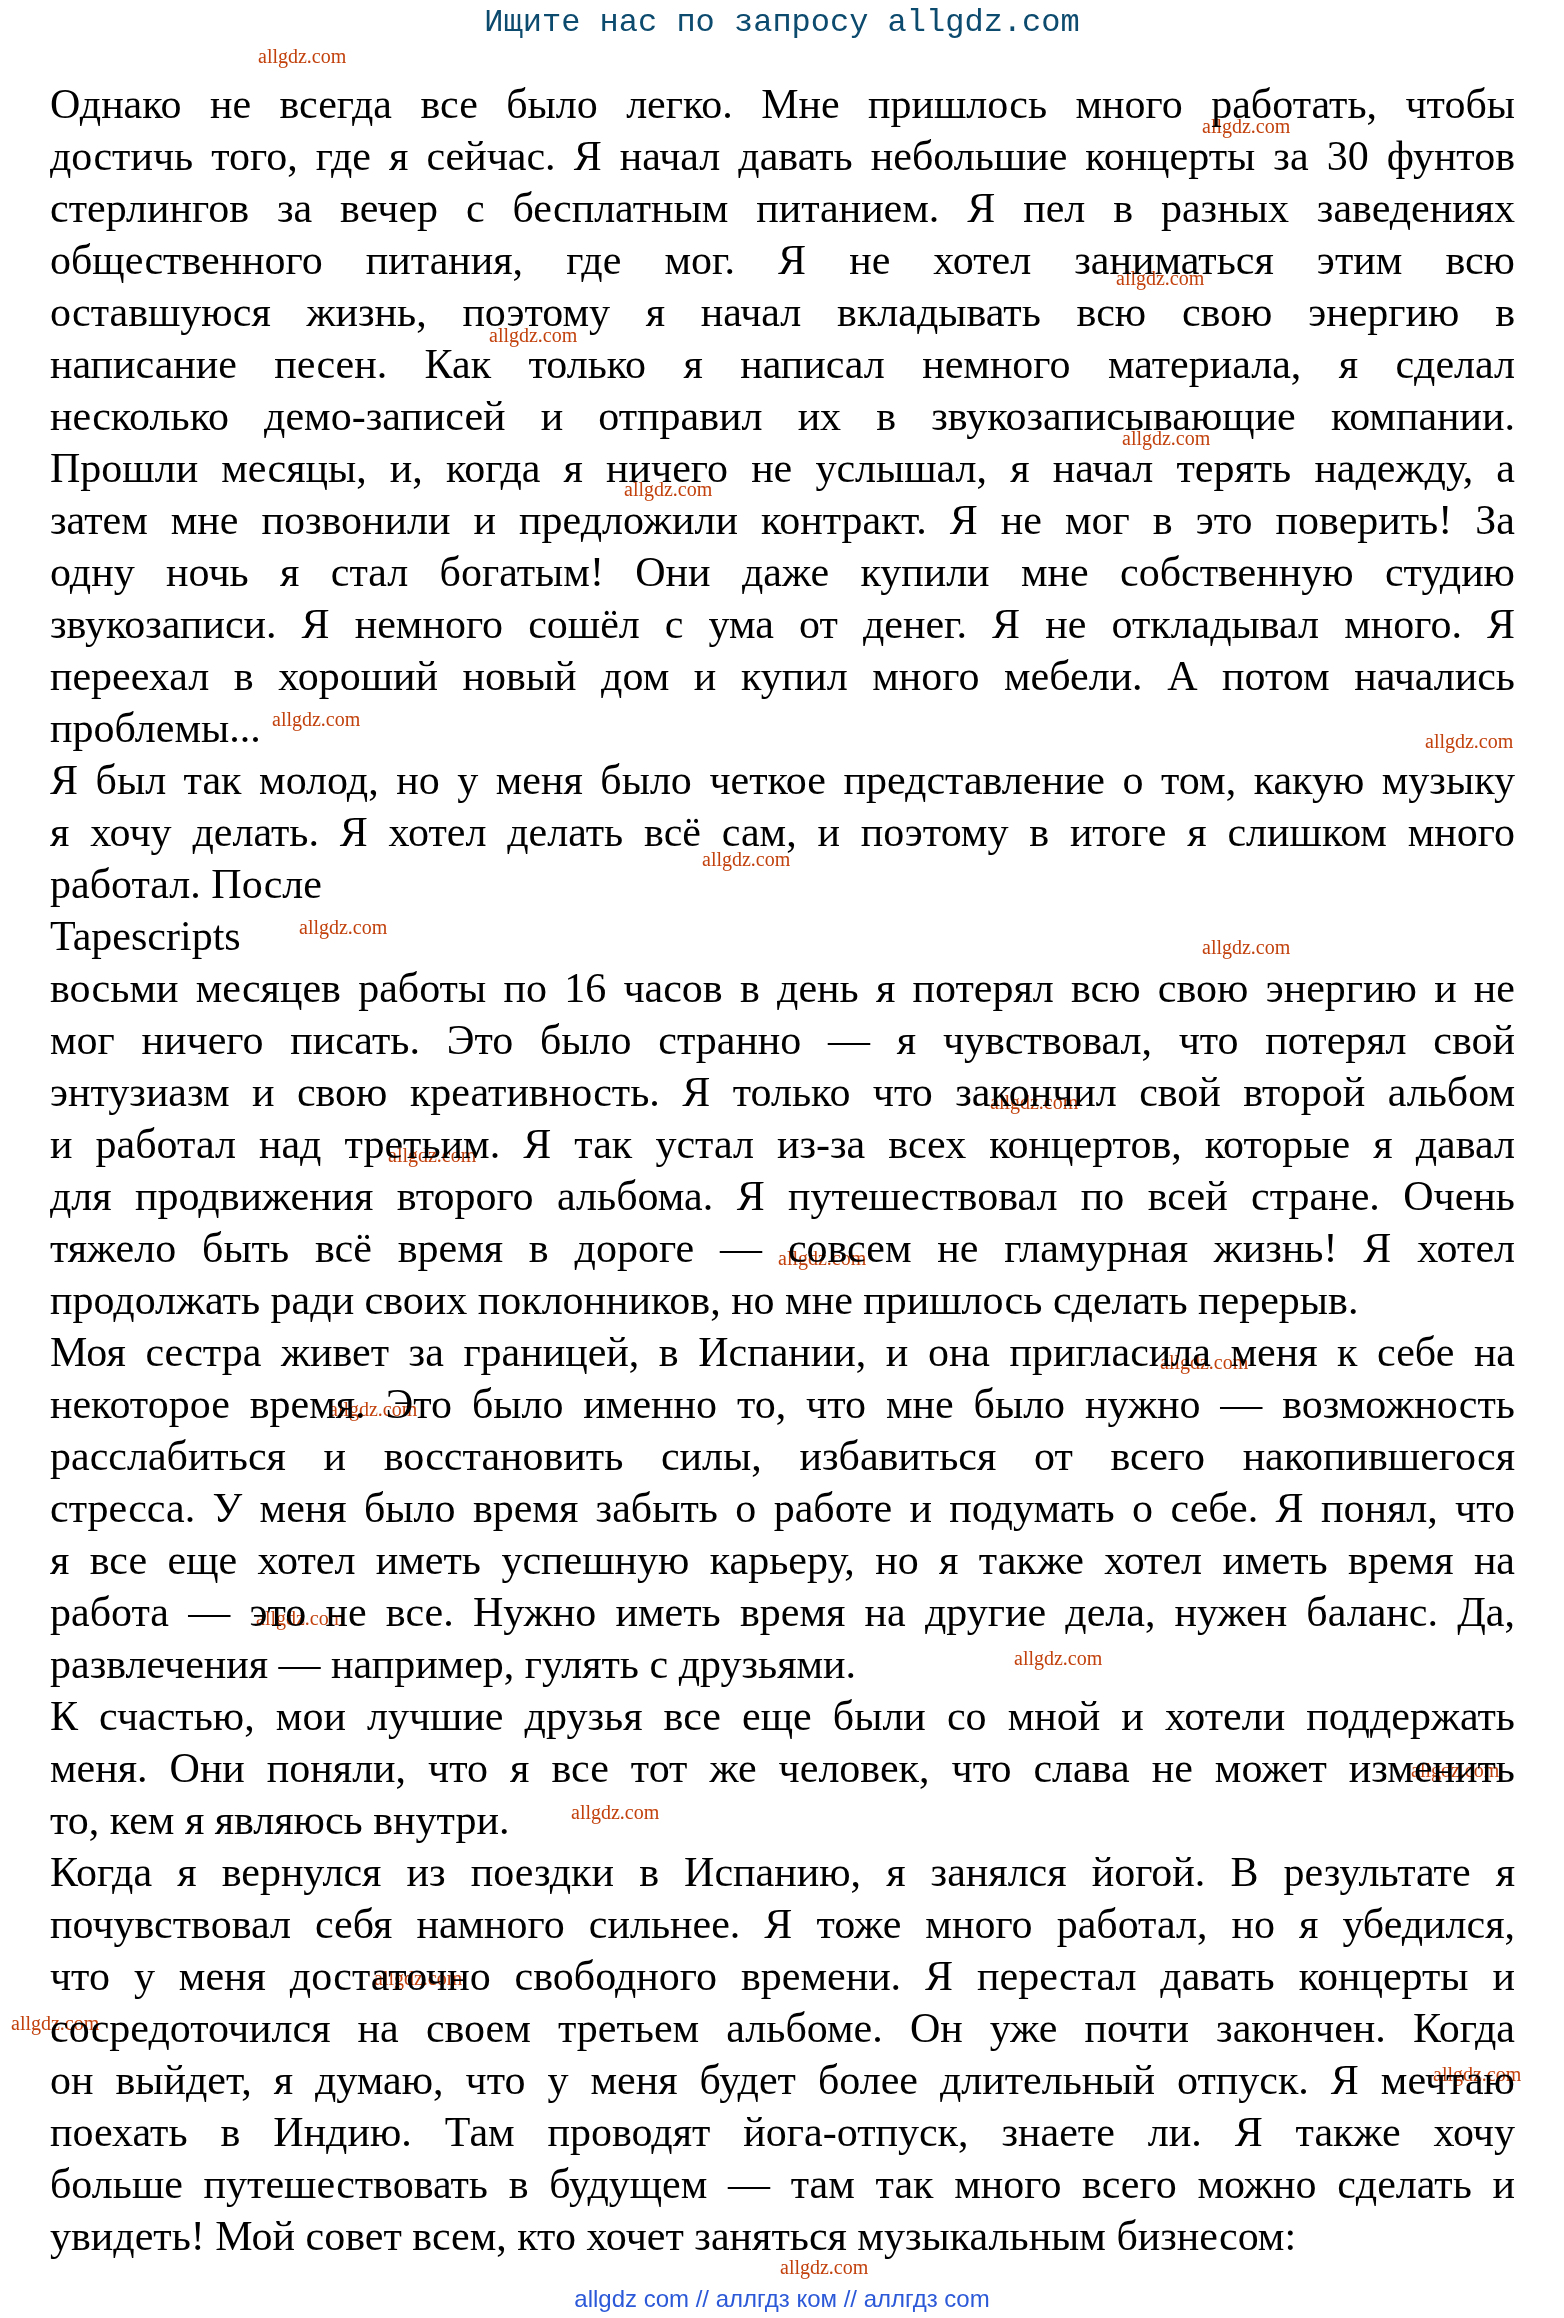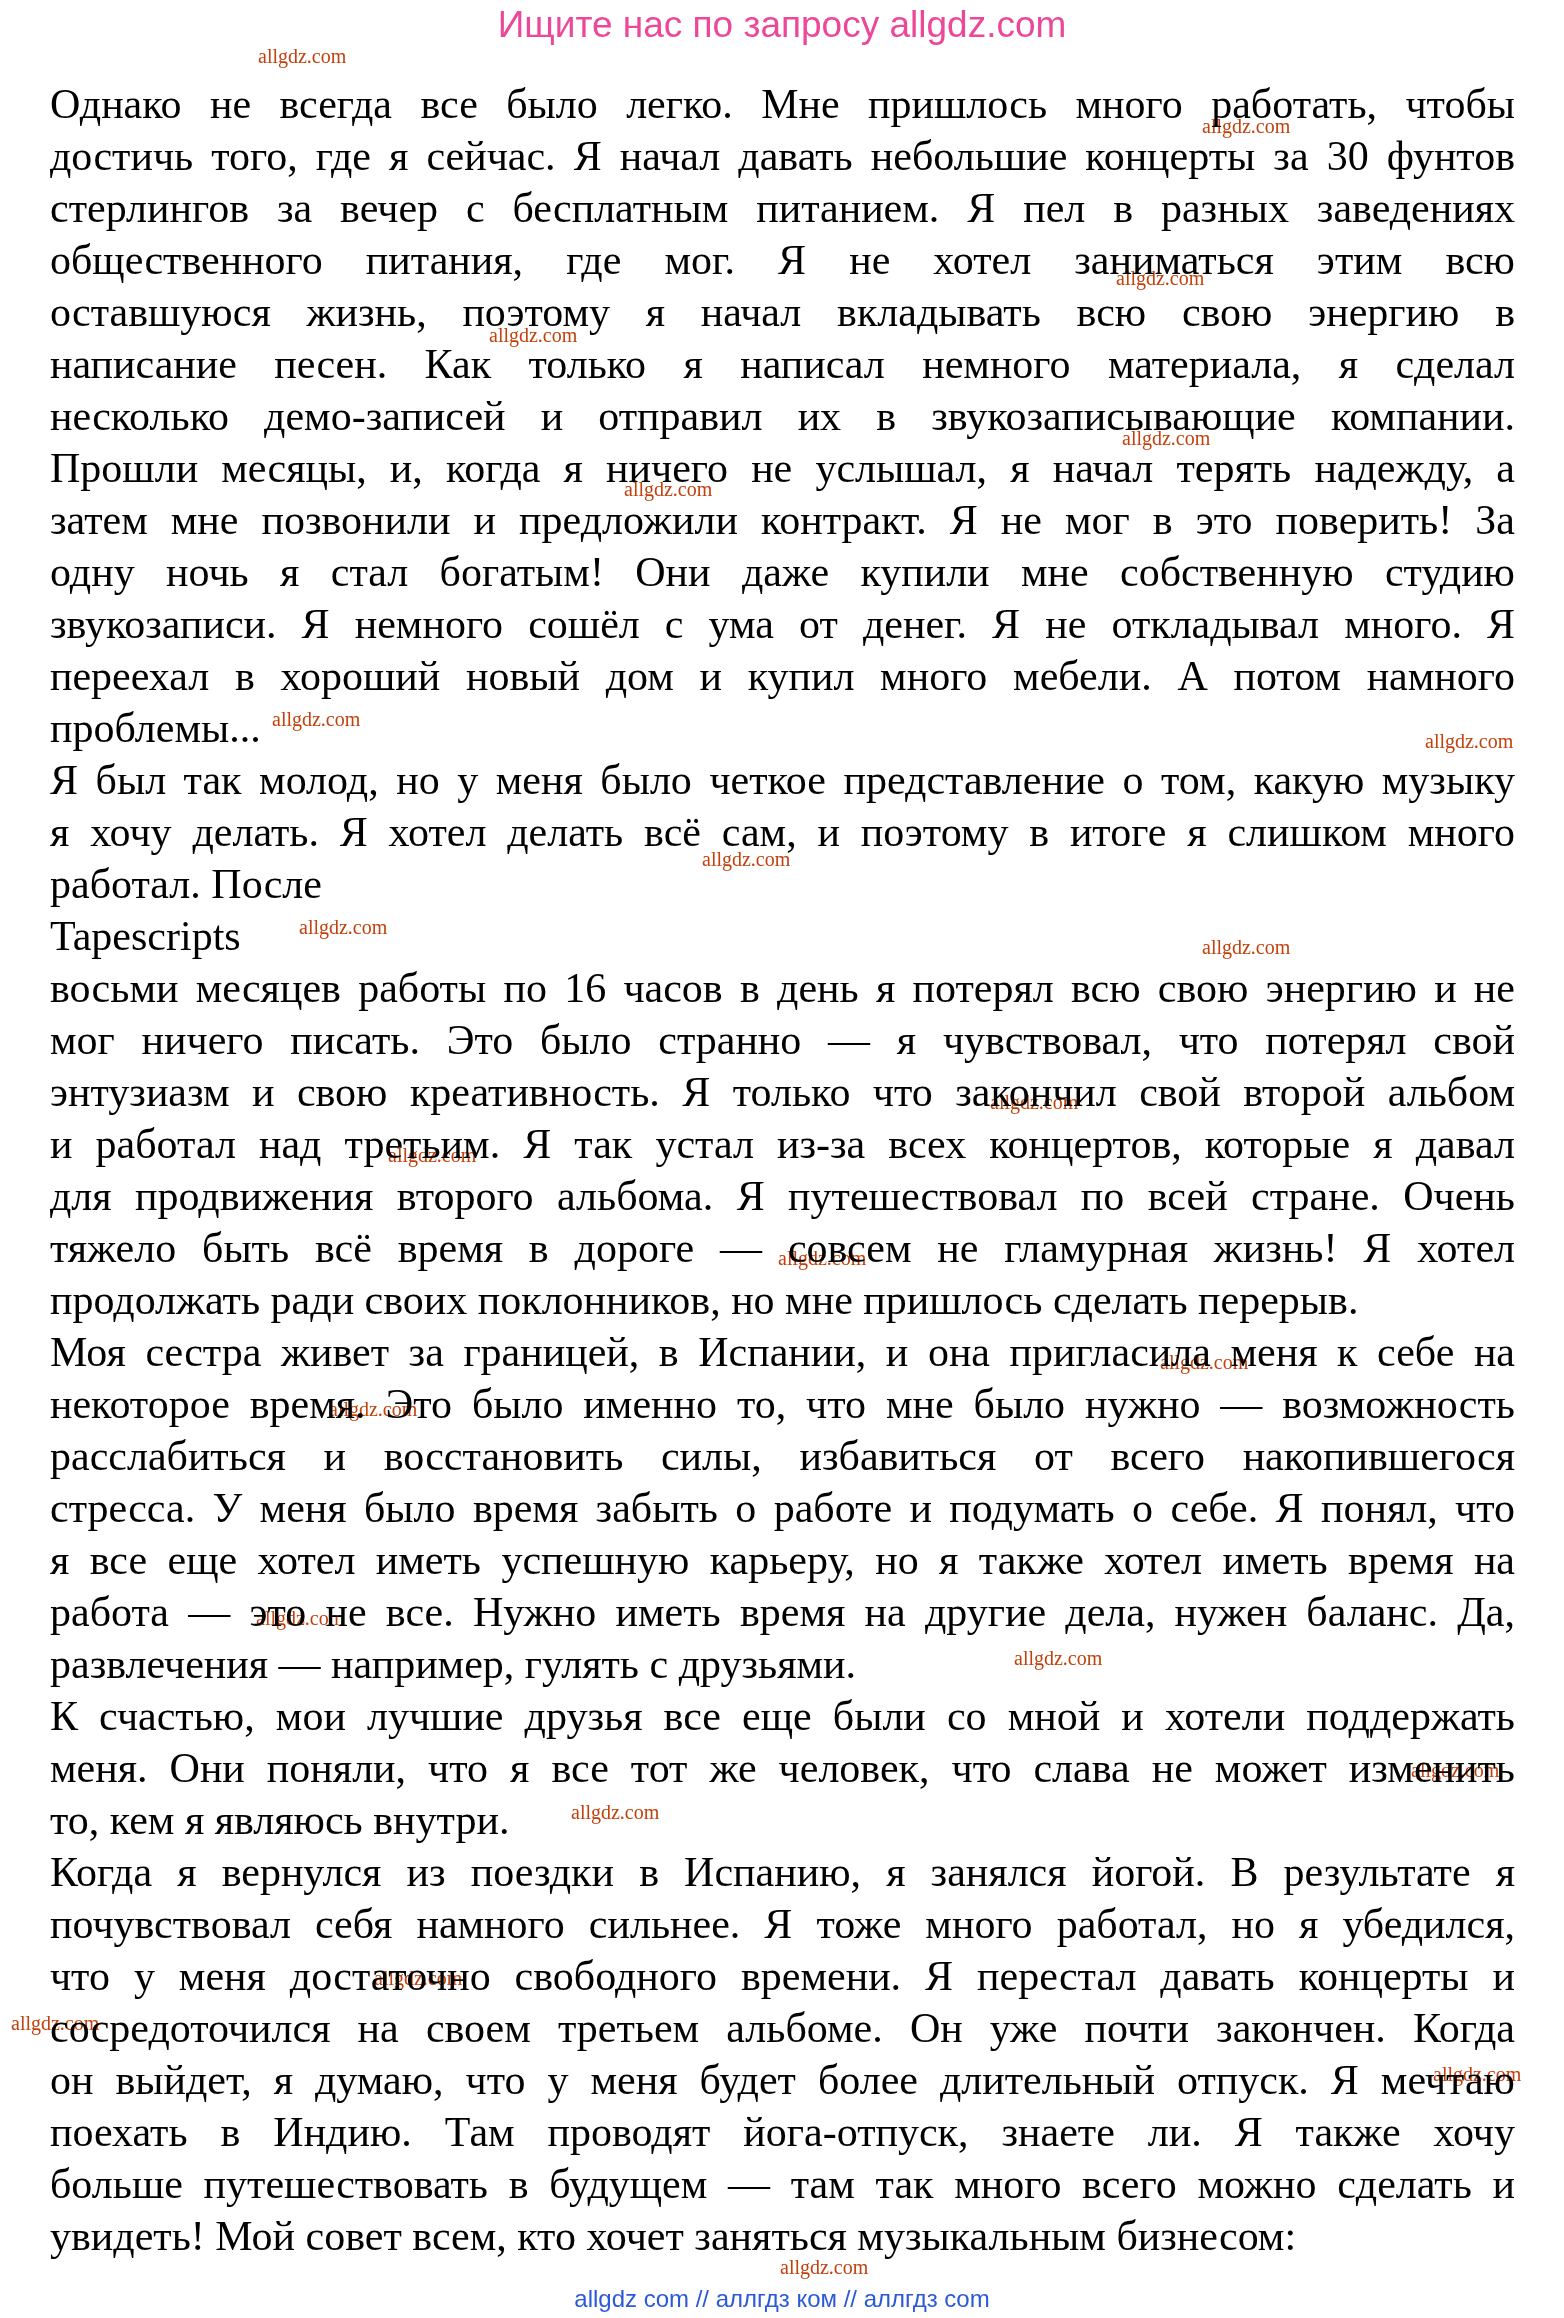--- a/index.html
+++ b/index.html
@@ -6,22 +6,22 @@
   html, body { background: #ffffff; }
   body {
     width: 1564px; height: 2319px;
     position: relative;
     font-family: "Liberation Serif", serif;
     overflow: hidden;
   }
   .promo {
     position: absolute; top: 3.9px; left: 0; width: 100%;
     text-align: center;
-    font-family: Liberation Sans, sans-serif;
-    font-size: 37px; color: #ec4899;
+    font-family: Liberation Mono, monospace;
+    font-size: 32px; color: #0c4a6e;
   }
   .body-text {
     position: absolute; top: 78px; left: 50px; width: 1465px;
   }
   .ln {
     height: 52px; line-height: 52px;
     font-size: 42px; color: #000000;
     text-align: justify; text-align-last: justify;
     overflow: hidden;
   }
@@ -76,21 +76,21 @@
     <div class="ln">достичь того, где я сейчас. Я начал давать небольшие концерты за 30 фунтов</div>
     <div class="ln">стерлингов за вечер с бесплатным питанием. Я пел в разных заведениях</div>
     <div class="ln">общественного питания, где мог. Я не хотел заниматься этим всю</div>
     <div class="ln">оставшуюся жизнь, поэтому я начал вкладывать всю свою энергию в</div>
     <div class="ln">написание песен. Как только я написал немного материала, я сделал</div>
     <div class="ln">несколько демо-записей и отправил их в звукозаписывающие компании.</div>
     <div class="ln">Прошли месяцы, и, когда я ничего не услышал, я начал терять надежду, а</div>
     <div class="ln">затем мне позвонили и предложили контракт. Я не мог в это поверить! За</div>
     <div class="ln">одну ночь я стал богатым! Они даже купили мне собственную студию</div>
     <div class="ln">звукозаписи. Я немного сошёл с ума от денег. Я не откладывал много. Я</div>
-    <div class="ln">переехал в хороший новый дом и купил много мебели. А потом намного</div>
+    <div class="ln">переехал в хороший новый дом и купил много мебели. А потом начались</div>
     <div class="ln last">проблемы...</div>
 
     <div class="ln">Я был так молод, но у меня было четкое представление о том, какую музыку</div>
     <div class="ln">я хочу делать. Я хотел делать всё сам, и поэтому в итоге я слишком много</div>
     <div class="ln last">работал. После</div>
 
     <div class="ln last">Tapescripts</div>
 
     <div class="ln">восьми месяцев работы по 16 часов в день я потерял всю свою энергию и не</div>
     <div class="ln">мог ничего писать. Это было странно — я чувствовал, что потерял свой</div>

